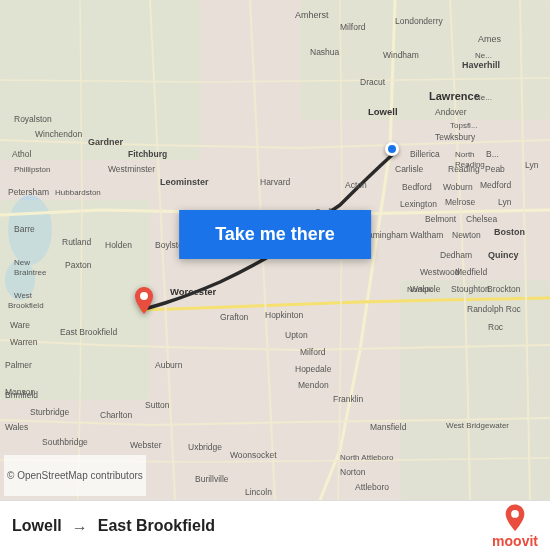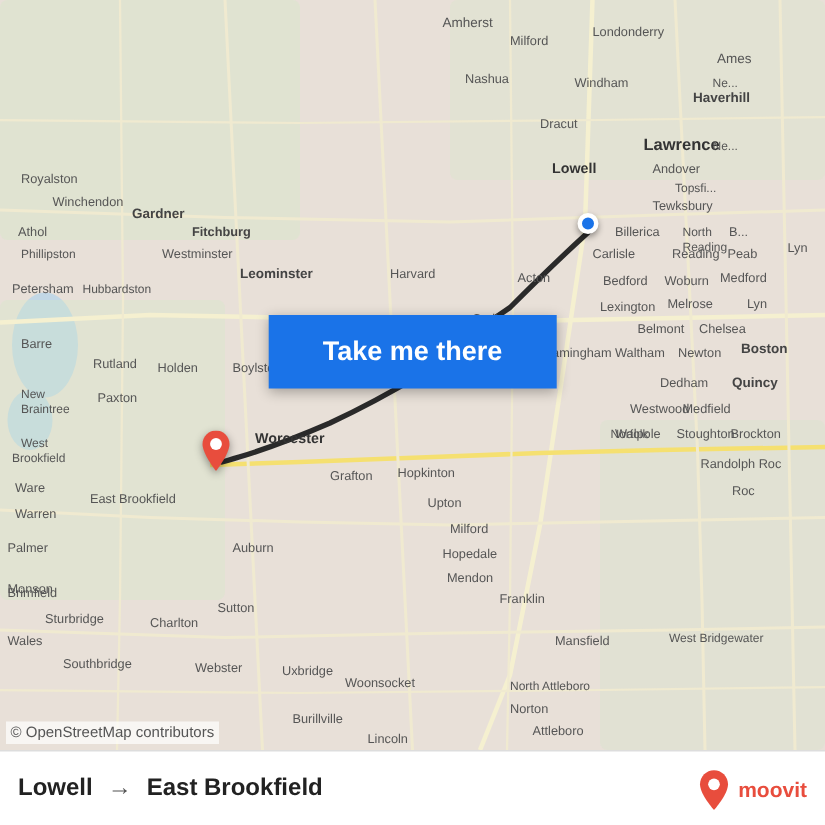--- a/index.html
+++ b/index.html
@@ -45,21 +45,21 @@
       box-shadow: 0 2px 8px rgba(0,0,0,0.3);
     }
 
     #attribution {
       position: absolute;
       bottom: 4px;
       left: 4px;
       font-size: 10px;
       color: #555;
       background: rgba(255,255,255,0.7);
-      padding: 2px 3px;
+      padding: 15px 3px;
       z-index: 5;
     }
 
     #bottom-bar {
       width: 550px;
       height: 50px;
       background: white;
       display: flex;
       align-items: center;
       padding: 0 12px;
@@ -84,20 +84,21 @@
       font-weight: 600;
       color: #222;
     }
 
     #moovit-logo {
       position: absolute;
       right: 12px;
       display: flex;
       align-items: center;
       gap: 2px;
+      flex-direction: column;
     }
 
     #moovit-icon {
       width: 28px;
       height: 28px;
     }
 
     
     .origin-marker {
       position: absolute;

